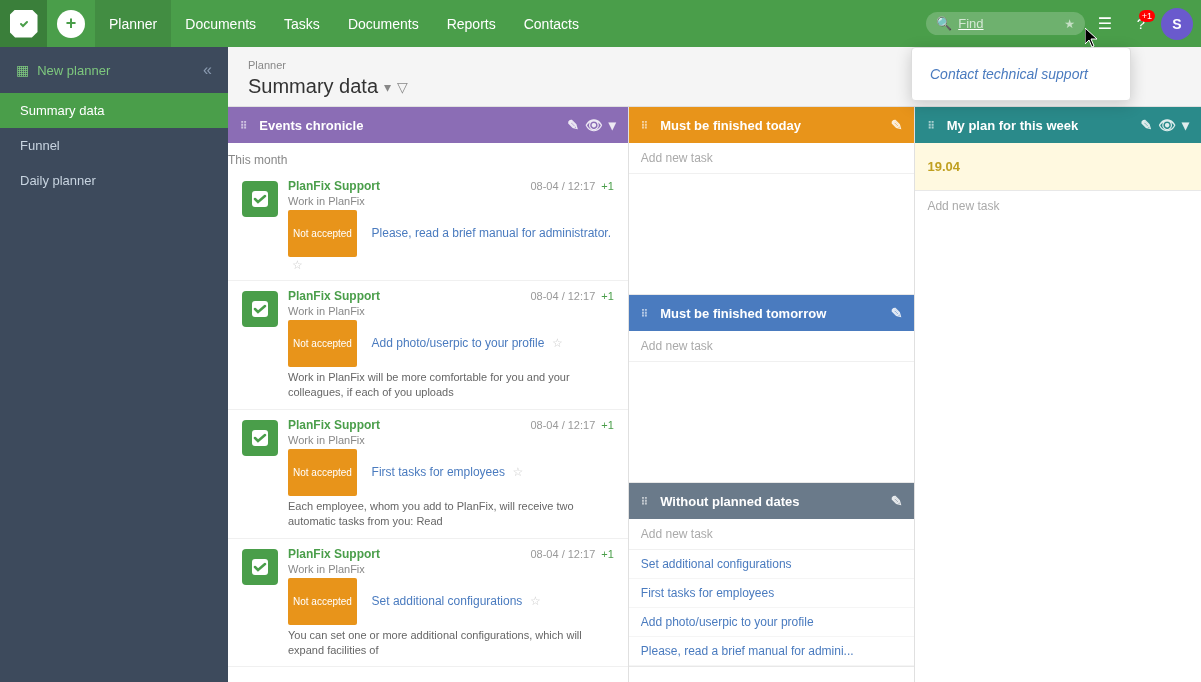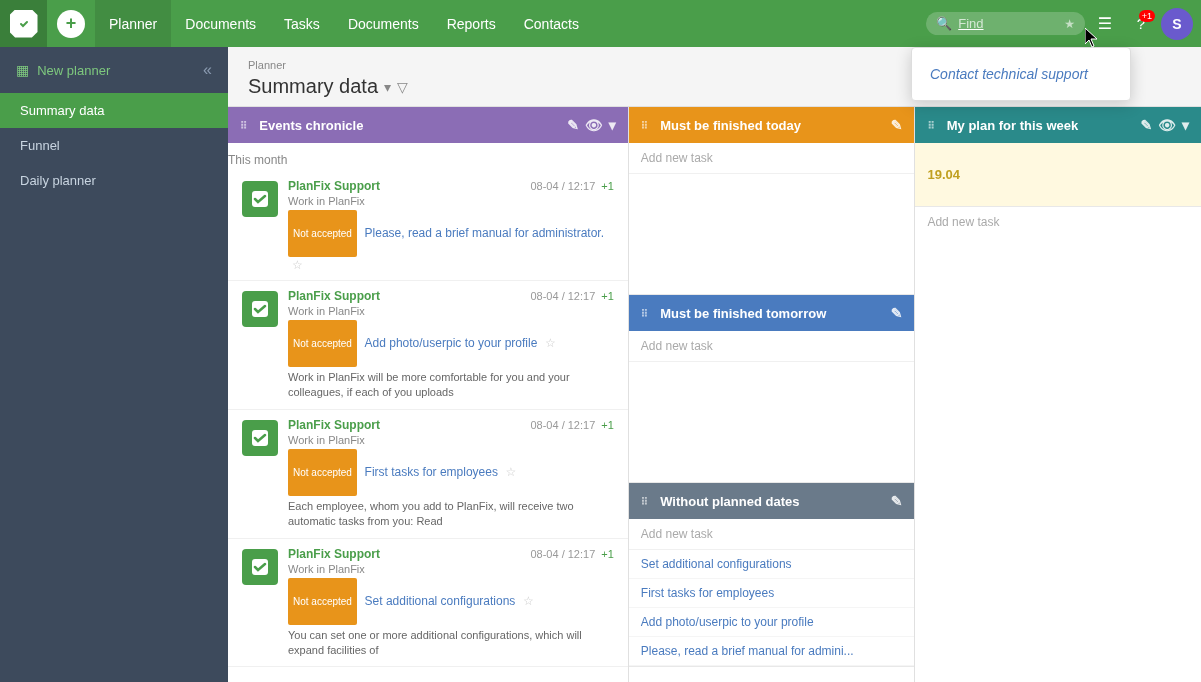--- a/index.html
+++ b/index.html
@@ -280,21 +280,21 @@
     .event-time { color: #999; font-size: 11px; }
     .event-plus { color: #4a9e4a; font-size: 11px; margin-left: 4px; }
     .event-project { color: #888; font-size: 11px; margin-bottom: 3px; }
     .event-badge {
       display: inline-block;
       background: #e8941a;
       color: white;
       font-size: 10px;
       padding: 18px 5px;
       border-radius: 2px;
-      margin-right: 4px;
+      margin-right: 11px;
     }
     .event-task-link { color: #4a7bbf; font-size: 12px; cursor: pointer; }
     .event-star { color: #ccc; font-size: 12px; margin-left: 4px; cursor: pointer; }
     .event-description { color: #666; font-size: 11px; margin-top: 3px; line-height: 1.4; }
 
     
     .task-section {
       border-bottom: 1px solid #e8e8e8;
     }
 
@@ -309,21 +309,21 @@
     .task-link-item {
       padding: 7px 12px;
       color: #4a7bbf;
       font-size: 12px;
       cursor: pointer;
       border-bottom: 1px solid #f5f5f5;
     }
 
     
     .plan-date-row {
-      padding: 24px 12px;
+      padding: 16px 12px;
       background: #fff9e0;
       border-bottom: 1px solid #e8e8e8;
       font-size: 13px;
       color: #c0a020;
       font-weight: bold;
     }
     .plan-add-row {
       padding: 8px 12px;
       color: #aaa;
       font-size: 12px;

